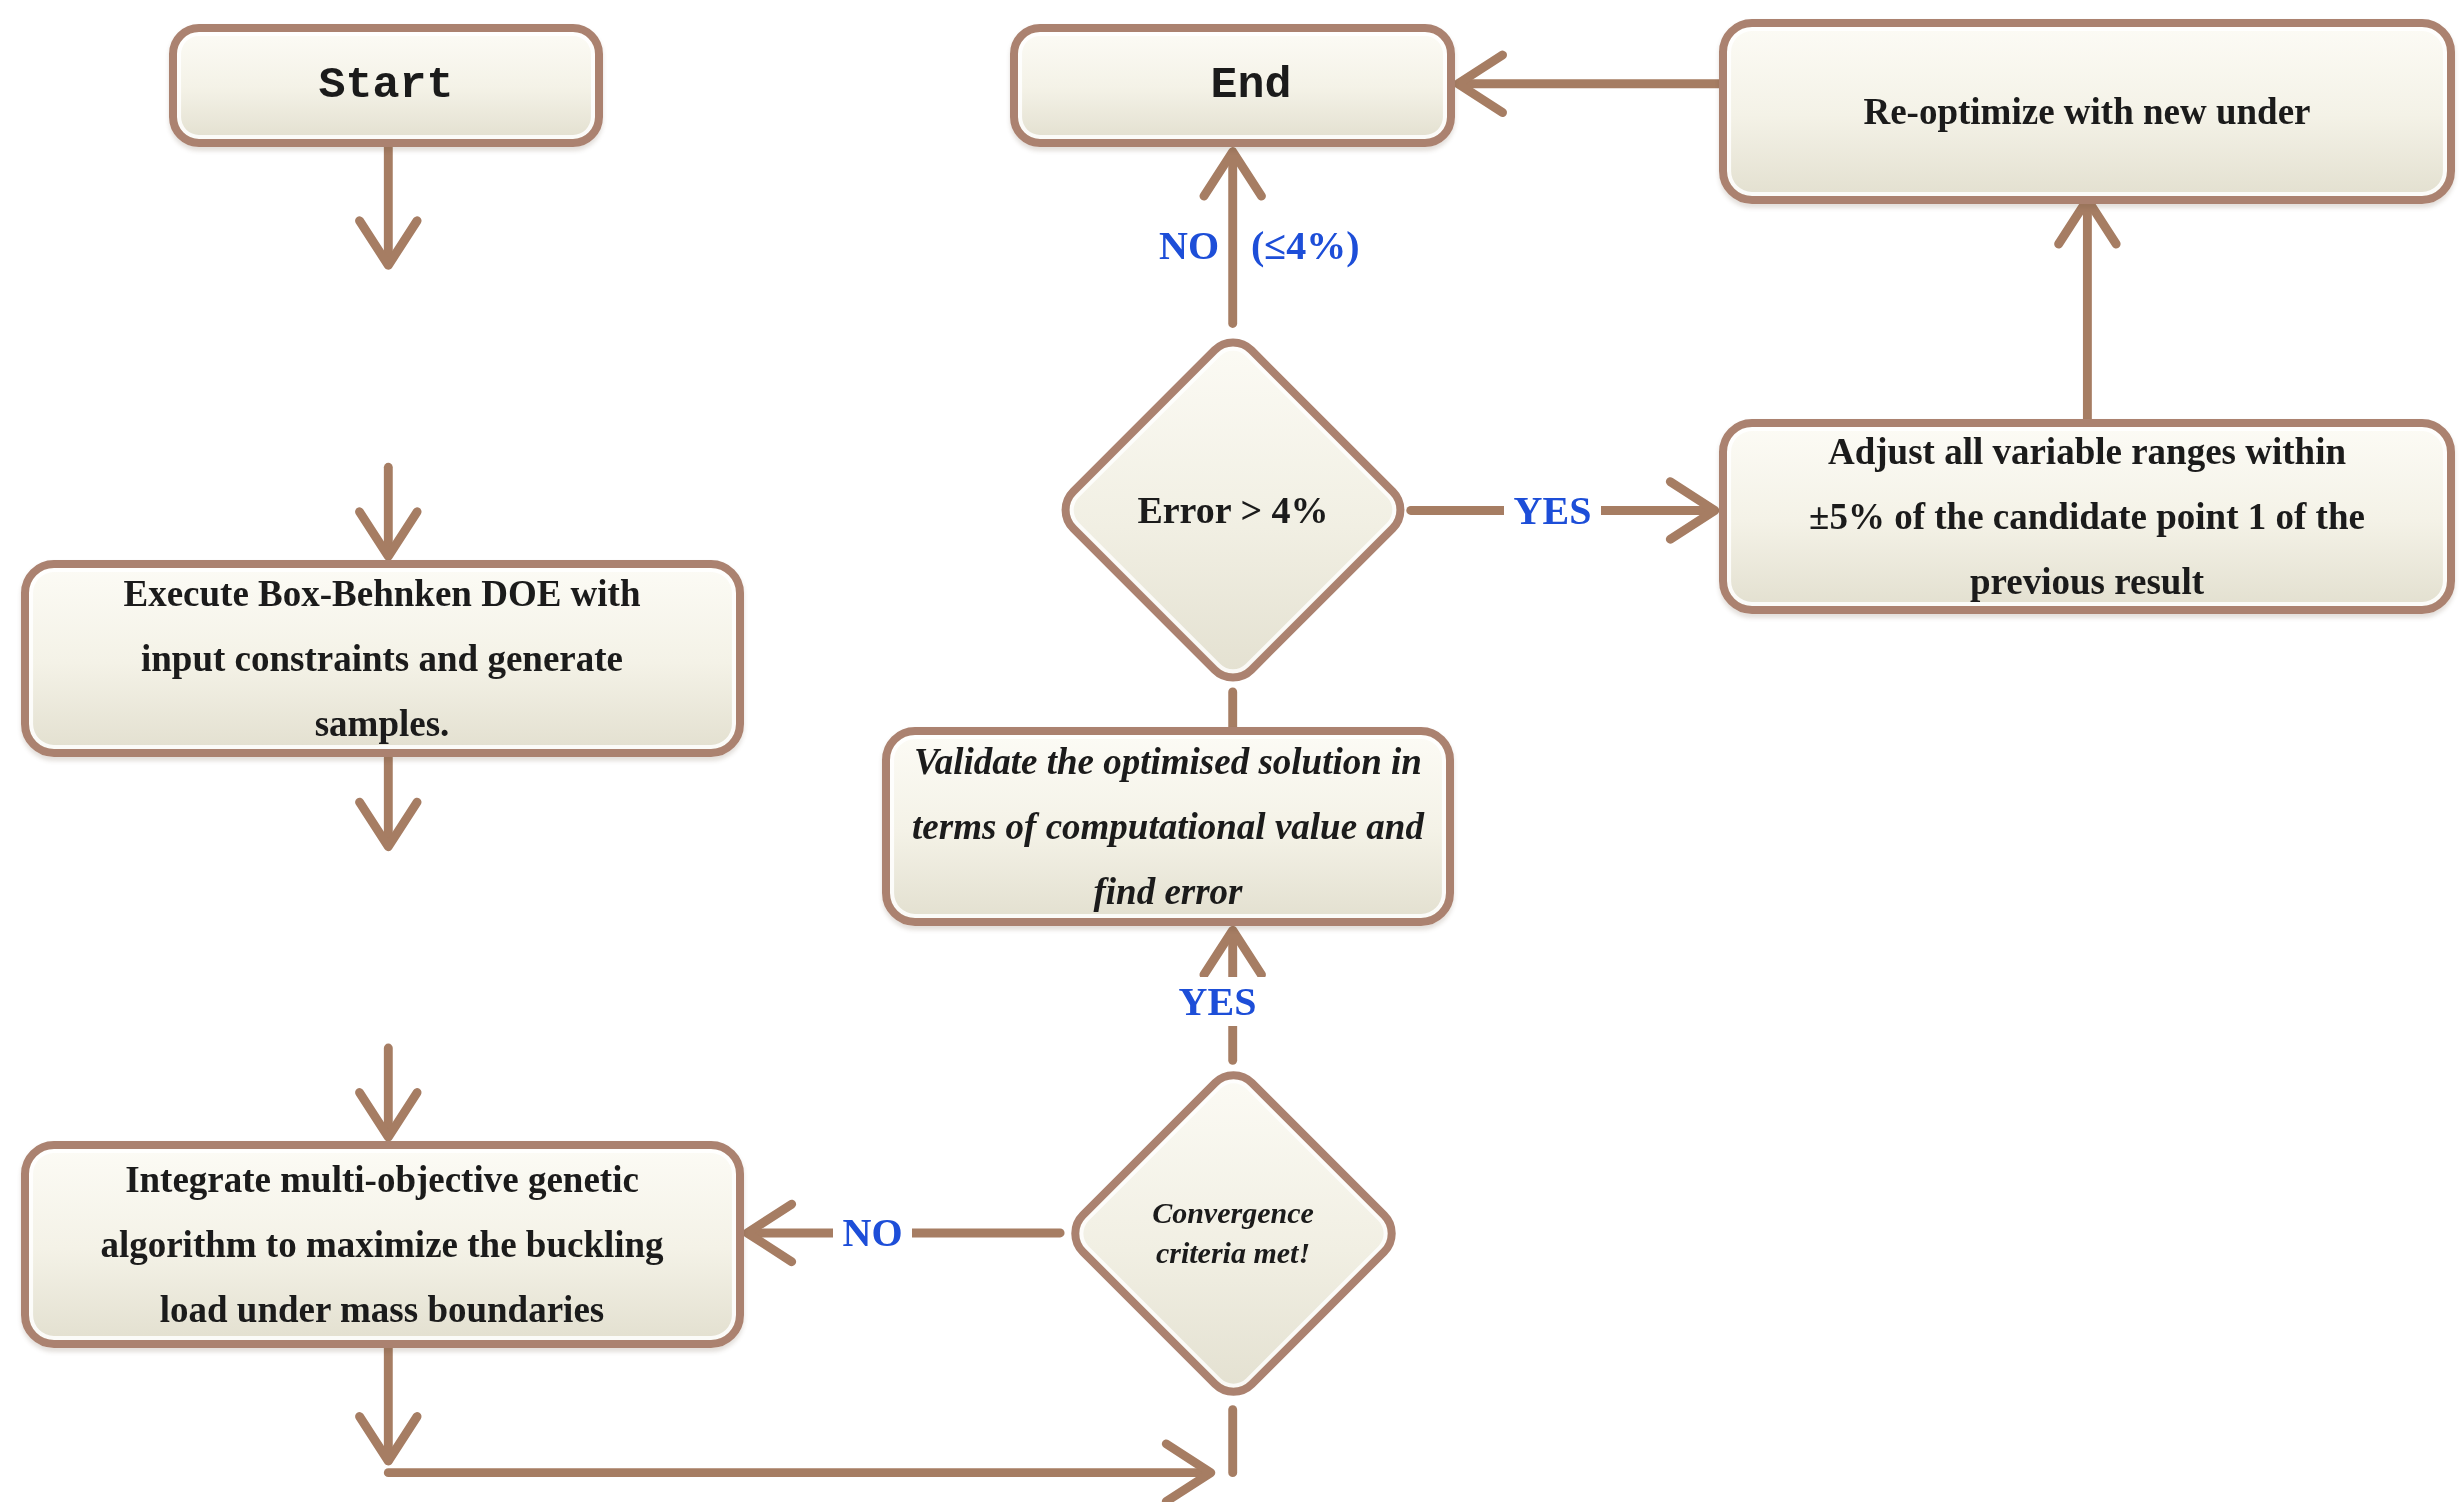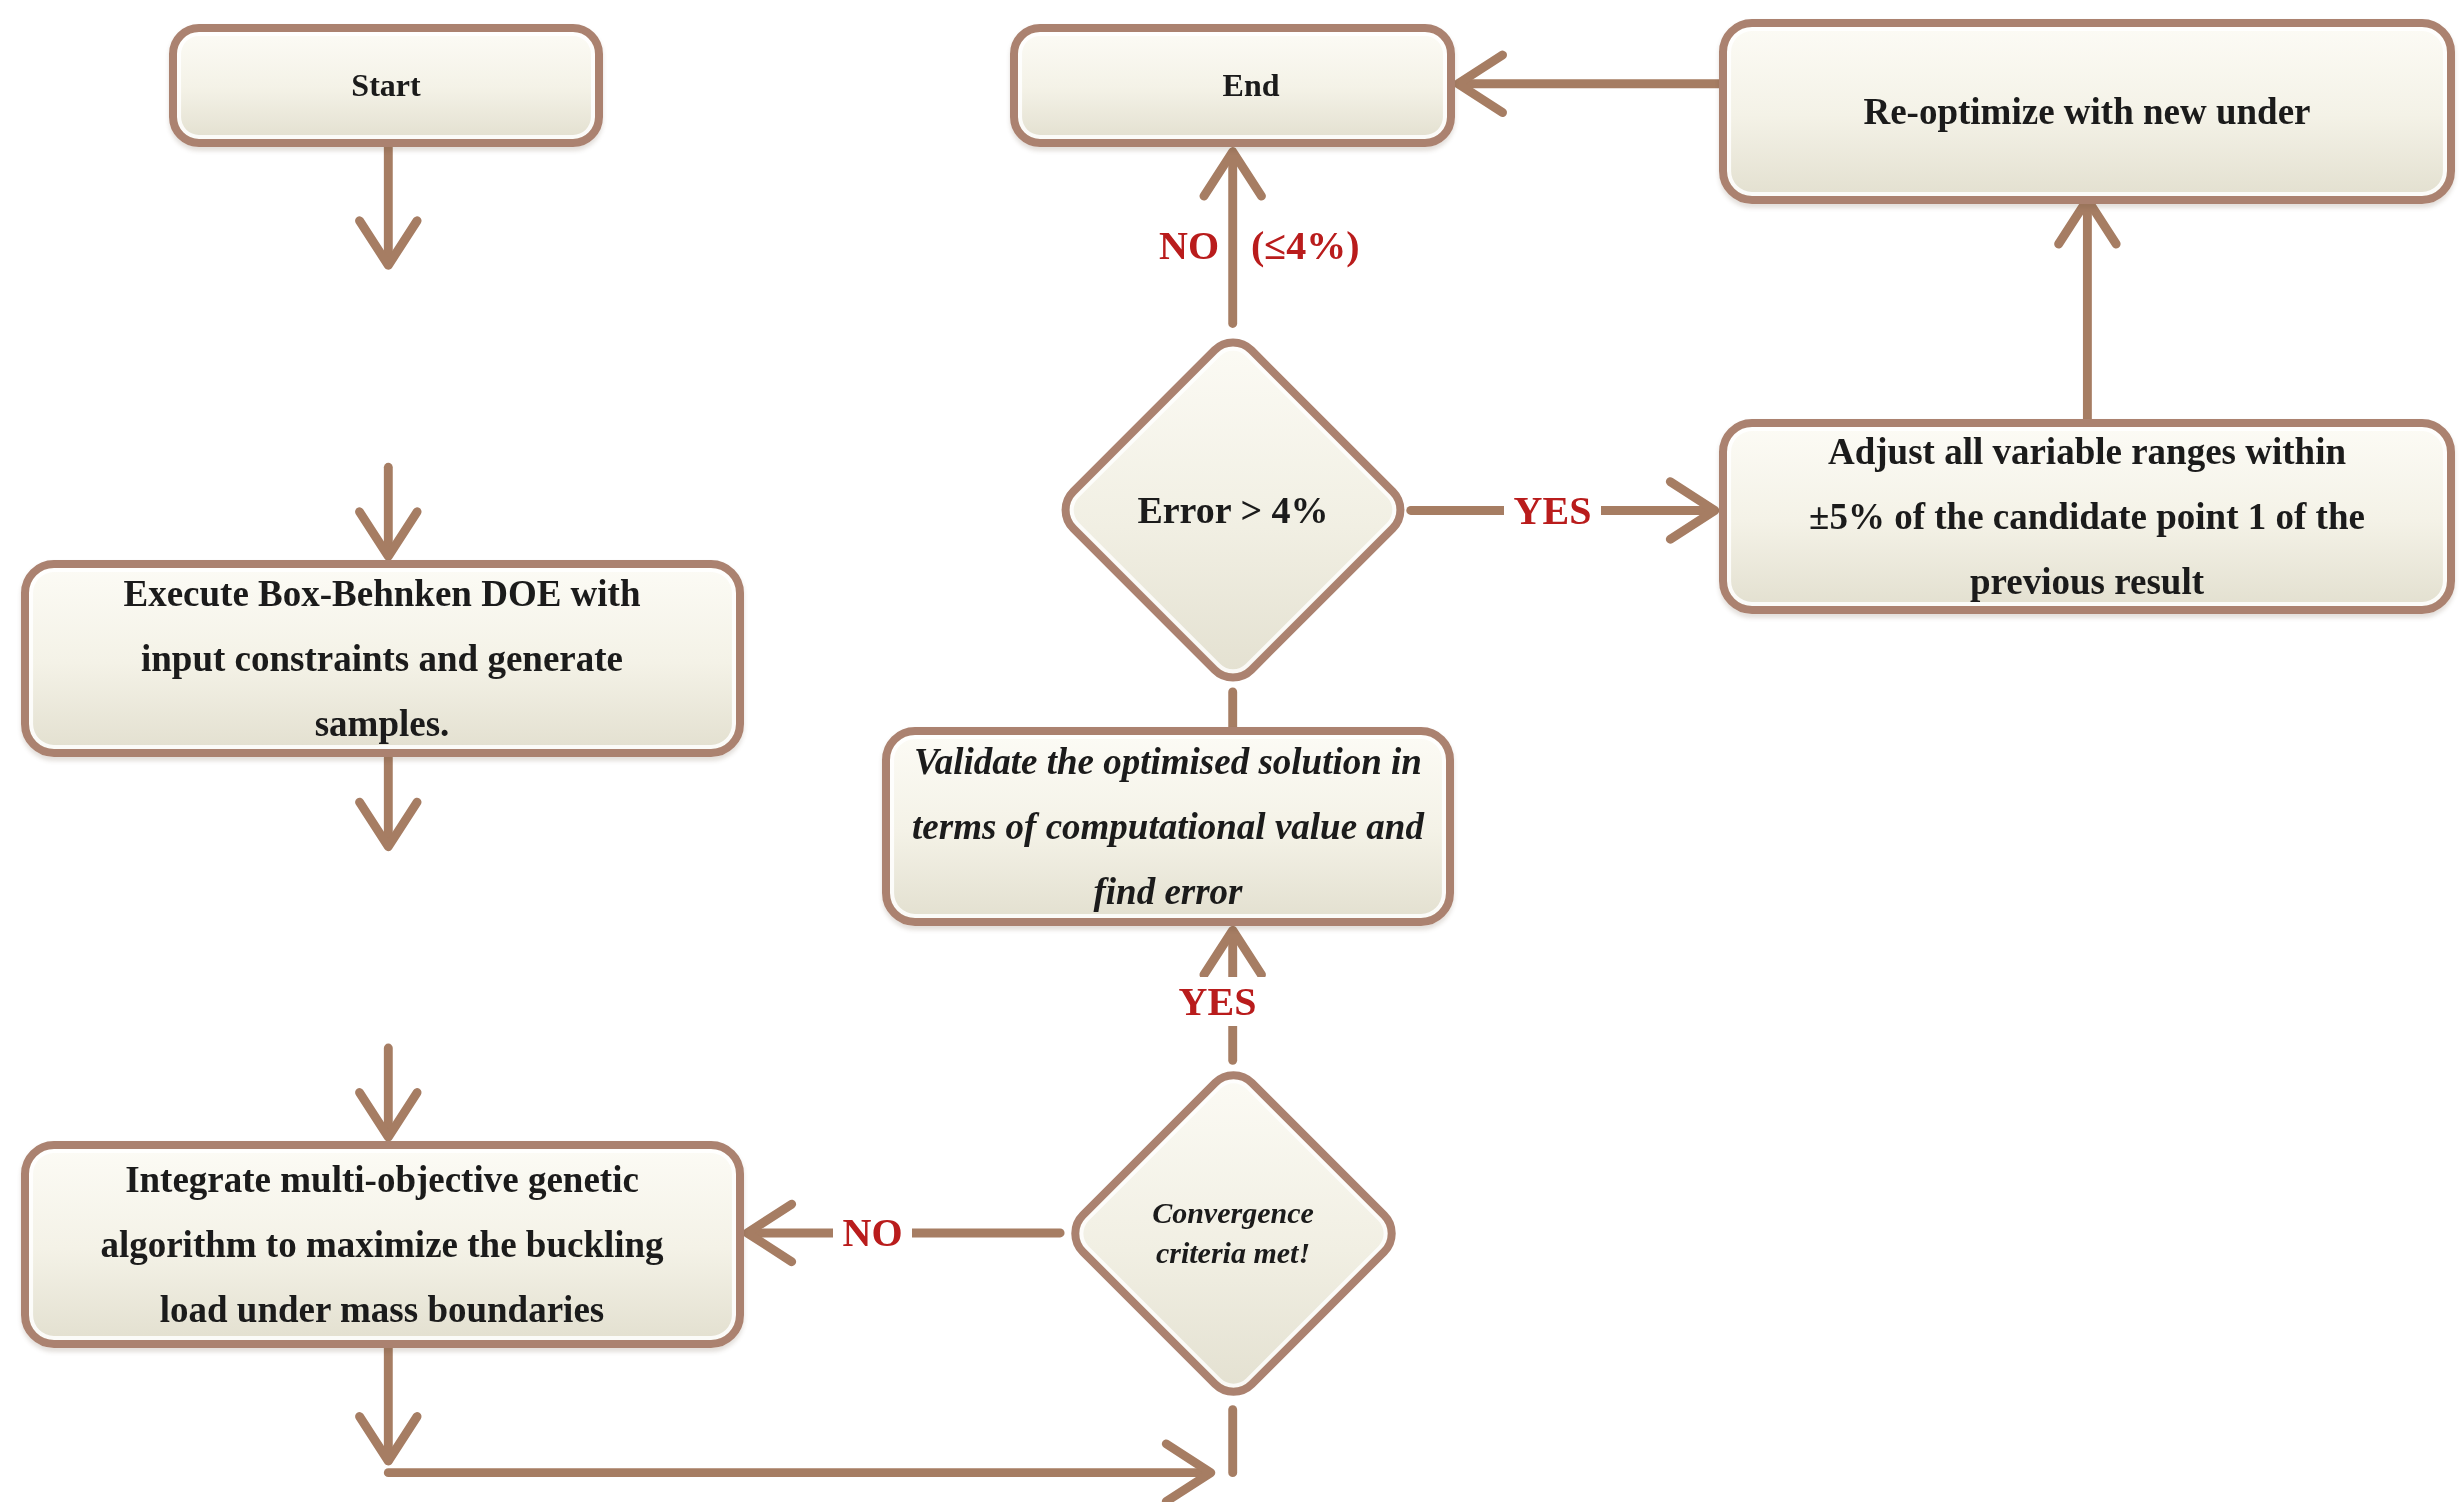--- a/index.html
+++ b/index.html
@@ -16,40 +16,40 @@
     position:absolute;
     box-sizing:border-box;
     border:8.2px solid #ab8270;
     border-radius:33px;
     background:linear-gradient(180deg,#fcfbf5 0%,#f4f2e7 52%,#e3e0d0 100%);
     box-shadow:inset 0 0 0 4.1px rgba(255,255,255,.85), 0 3.4px 4.1px rgba(100,75,55,.18);
     display:flex;align-items:center;justify-content:center;
     text-align:center;
     font-size:37px;line-height:65px;
   }
-  .terminator{font-size:32px;}
+  .terminator{font-size:45px;font-family:Liberation Mono, monospace;}
   .diamond{
     position:absolute;
     box-sizing:border-box;
     border:8.2px solid #ab8270;
     border-radius:30px;
     background:linear-gradient(135deg,#fcfbf5 0%,#f1efe3 55%,#e3e0d0 100%);
     box-shadow:inset 0 0 0 4.1px rgba(255,255,255,.8);
     transform:rotate(45deg);
   }
   .diamond-label{
     position:absolute;
     text-align:center;
     font-size:38px;line-height:55px;
   }
   .diamond-label.small{font-size:30px;line-height:40px;font-style:italic;}
   .edge-label{
     position:absolute;
     font-size:40px;line-height:49px;
-    color:#b91c1c;
+    color:#1d4ed8;
     text-align:center;
   }
   .edge-label.on-line{background:#ffffff;padding:0 9.6px;}
   svg.arrows{position:absolute;left:0;top:0;}
   svg.arrows path{stroke:#a67d63;stroke-width:13;fill:none;stroke-linecap:round;stroke-linejoin:round;}
 </style>
 </head>
 <body>
 
 <div id="canvas">

